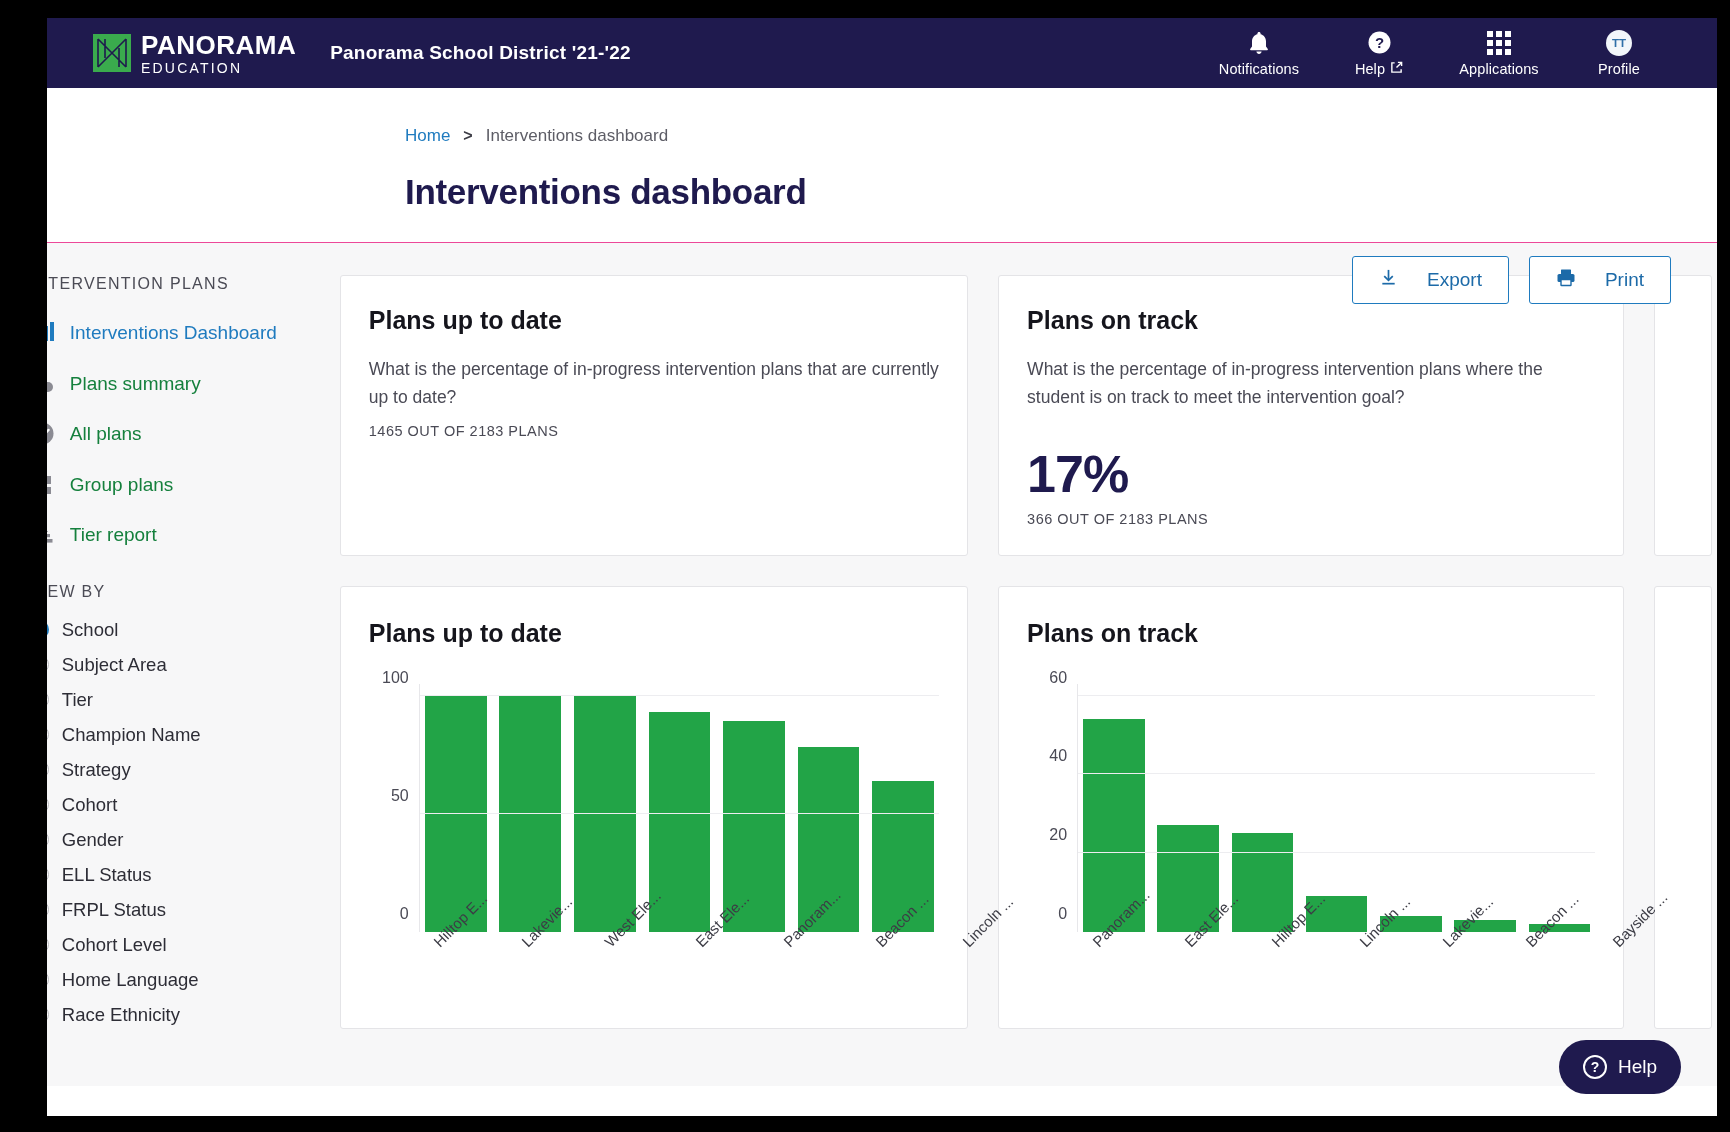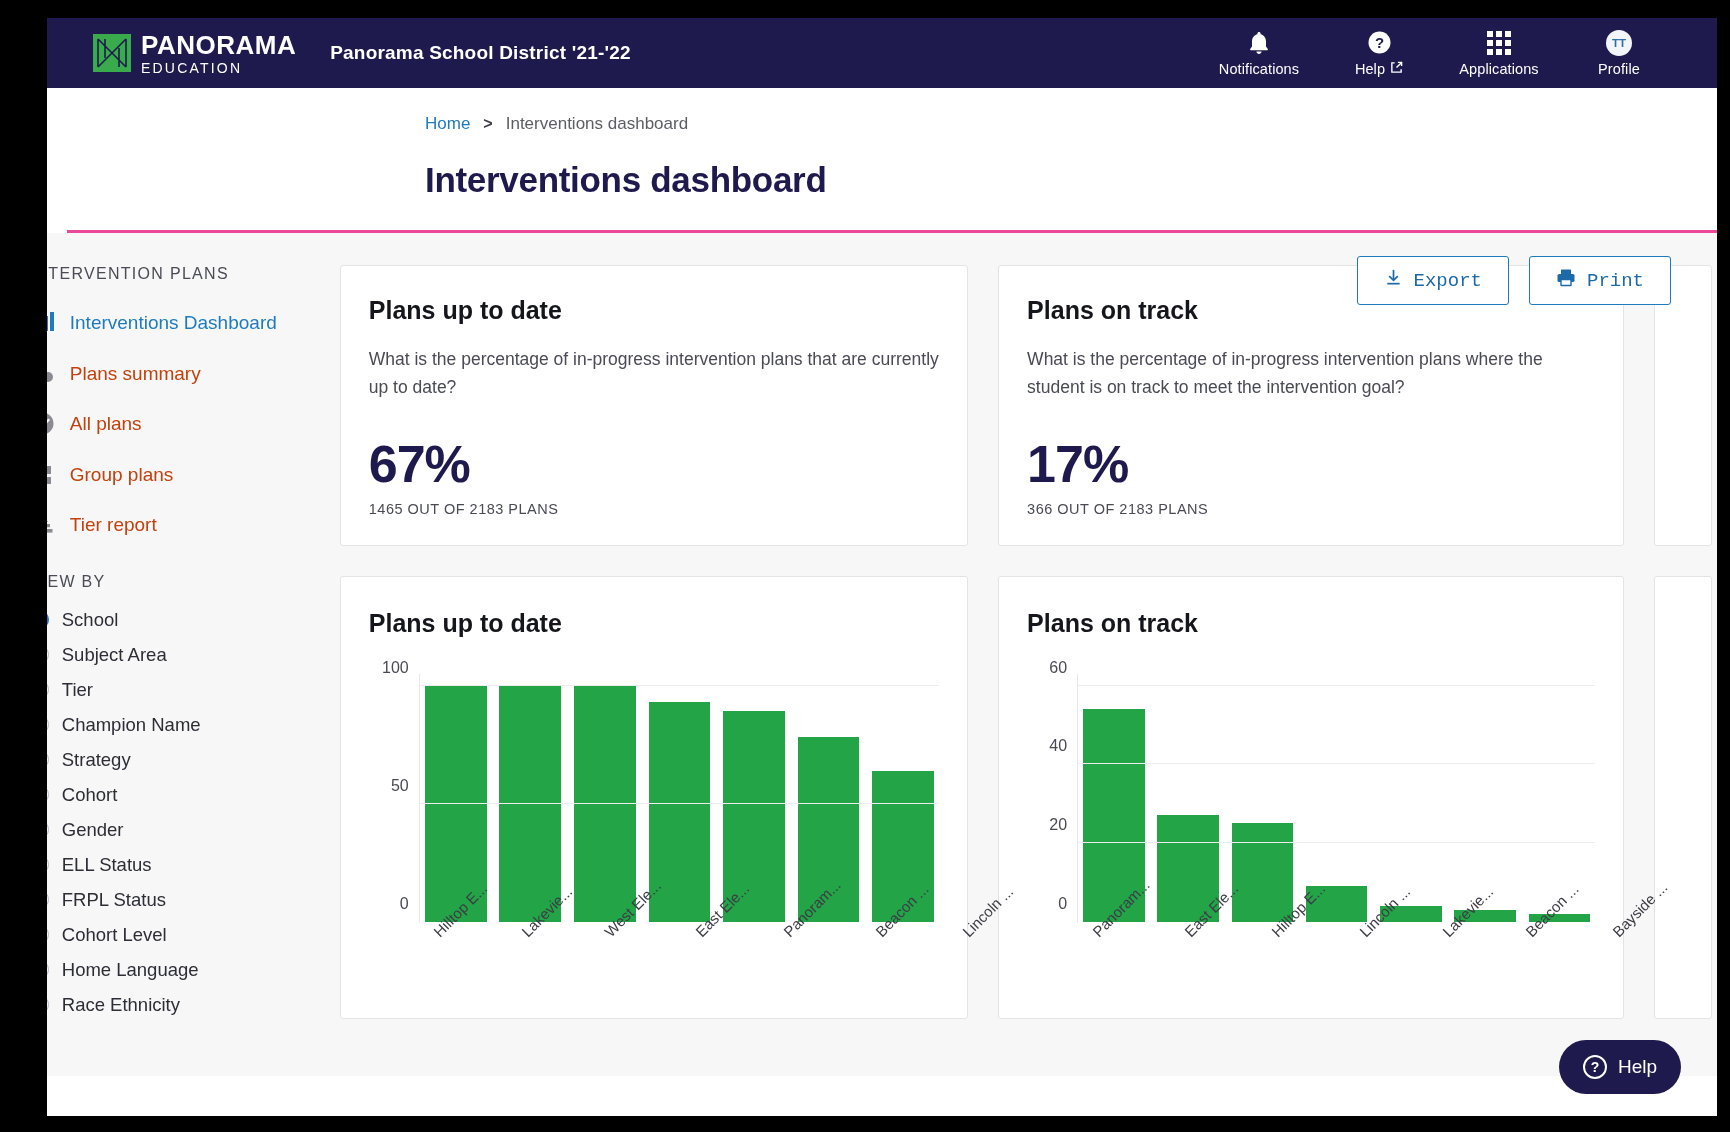--- a/index.html
+++ b/index.html
@@ -62,60 +62,59 @@
   .grid-icon i { width: 6px; height: 6px; background: #fff; display:block; }
   .avatar {
     width: 26px; height: 26px; border-radius: 50%; background: #f2f6fa;
     color: #2f6fa8; font-size: 11.5px; font-weight: bold;
     display: flex; align-items: center; justify-content: center;
   }
 
   
   .page-header {
     background: #fff;
-    padding: 26px 46px 30px 358px;
-    border-bottom: 3px solid #ec4899;
+    padding: 38px 46px 30px 358px;
+    border-bottom: 1px solid #ec4899;
     position: relative;
-    margin-left: 20px;
   }
   .breadcrumb { font-size: 17px; color: #5d5d66; display: flex; align-items: center; gap: 13px; }
   .breadcrumb a { color: #1f7bbf; text-decoration: none; cursor: pointer; }
   .breadcrumb .sep { color: #3c3c45; font-weight: bold; font-size: 16px; }
   .page-title {
     margin-top: 26px;
     font-size: 35px; font-weight: bold; color: #1f1a4e; letter-spacing: -0.3px;
   }
   .header-actions {
     position: absolute; right: 46px; top: 168px;
     display: flex; gap: 20px;
   }
   .btn {
-    display: flex; align-items: center; gap: 11px;
+    display: flex; align-items: center; gap: 29px;
     border: 1px solid #1f7bbf; background: #fff; color: #1c6aa8;
     font-size: 19px; padding: 11px 26px; border-radius: 3px;
-    cursor: pointer; font-family: Liberation Mono, monospace;
+    cursor: pointer; font-family: Liberation Sans, sans-serif;
   }
 
   
   .body-area {
     display: flex; background: #f7f7f8;
     height: calc(100% - 70px - 185px);
     justify-content: center;
   }
   .sidebar {
     width: 320px; padding: 32px 0 0 18px; flex: none;
   }
   .side-head {
     font-size: 16px; letter-spacing: 1.3px; color: #4b4b55;
     padding-left: 6px; margin-bottom: 18px;
   }
   .side-item {
     display: flex; align-items: flex-start; gap: 14px;
     padding: 8px 6px; margin-bottom: 7px; cursor: pointer;
-    font-size: 19px; color: #c2410c;
+    font-size: 19px; color: #15803d;
   }
   .side-item.active { color: #1f7bbf; }
   .side-ico { width: 26px; flex: none; display:flex; align-items:center; justify-content:center; padding-top:2px;}
   .side-label { line-height: 1.45; }
   .viewby-head {
     font-size: 16px; letter-spacing: 1.3px; color: #4b4b55;
     padding-left: 6px; margin: 26px 0 14px;
   }
   .radio-row {
     display: flex; align-items: center; gap: 13px;
@@ -429,21 +428,20 @@
         <span class="radio"></span>
         <span>Race Ethnicity</span>
       </div>
     </div>
 
     <div class="content">
 
       <div class="card">
         <div class="card-title">Plans up to date</div>
         <div class="card-q">What is the percentage of in-progress intervention plans that are currently up to date?</div>
-        <div class="big-pct">67%</div>
         <div class="sub-count">1465 OUT OF 2183 PLANS</div>
       </div>
 
       <div class="card">
         <div class="card-title">Plans on track</div>
         <div class="card-q">What is the percentage of in-progress intervention plans where the student is on track to meet the intervention goal?</div>
         <div class="big-pct">17%</div>
         <div class="sub-count">366 OUT OF 2183 PLANS</div>
       </div>
 

